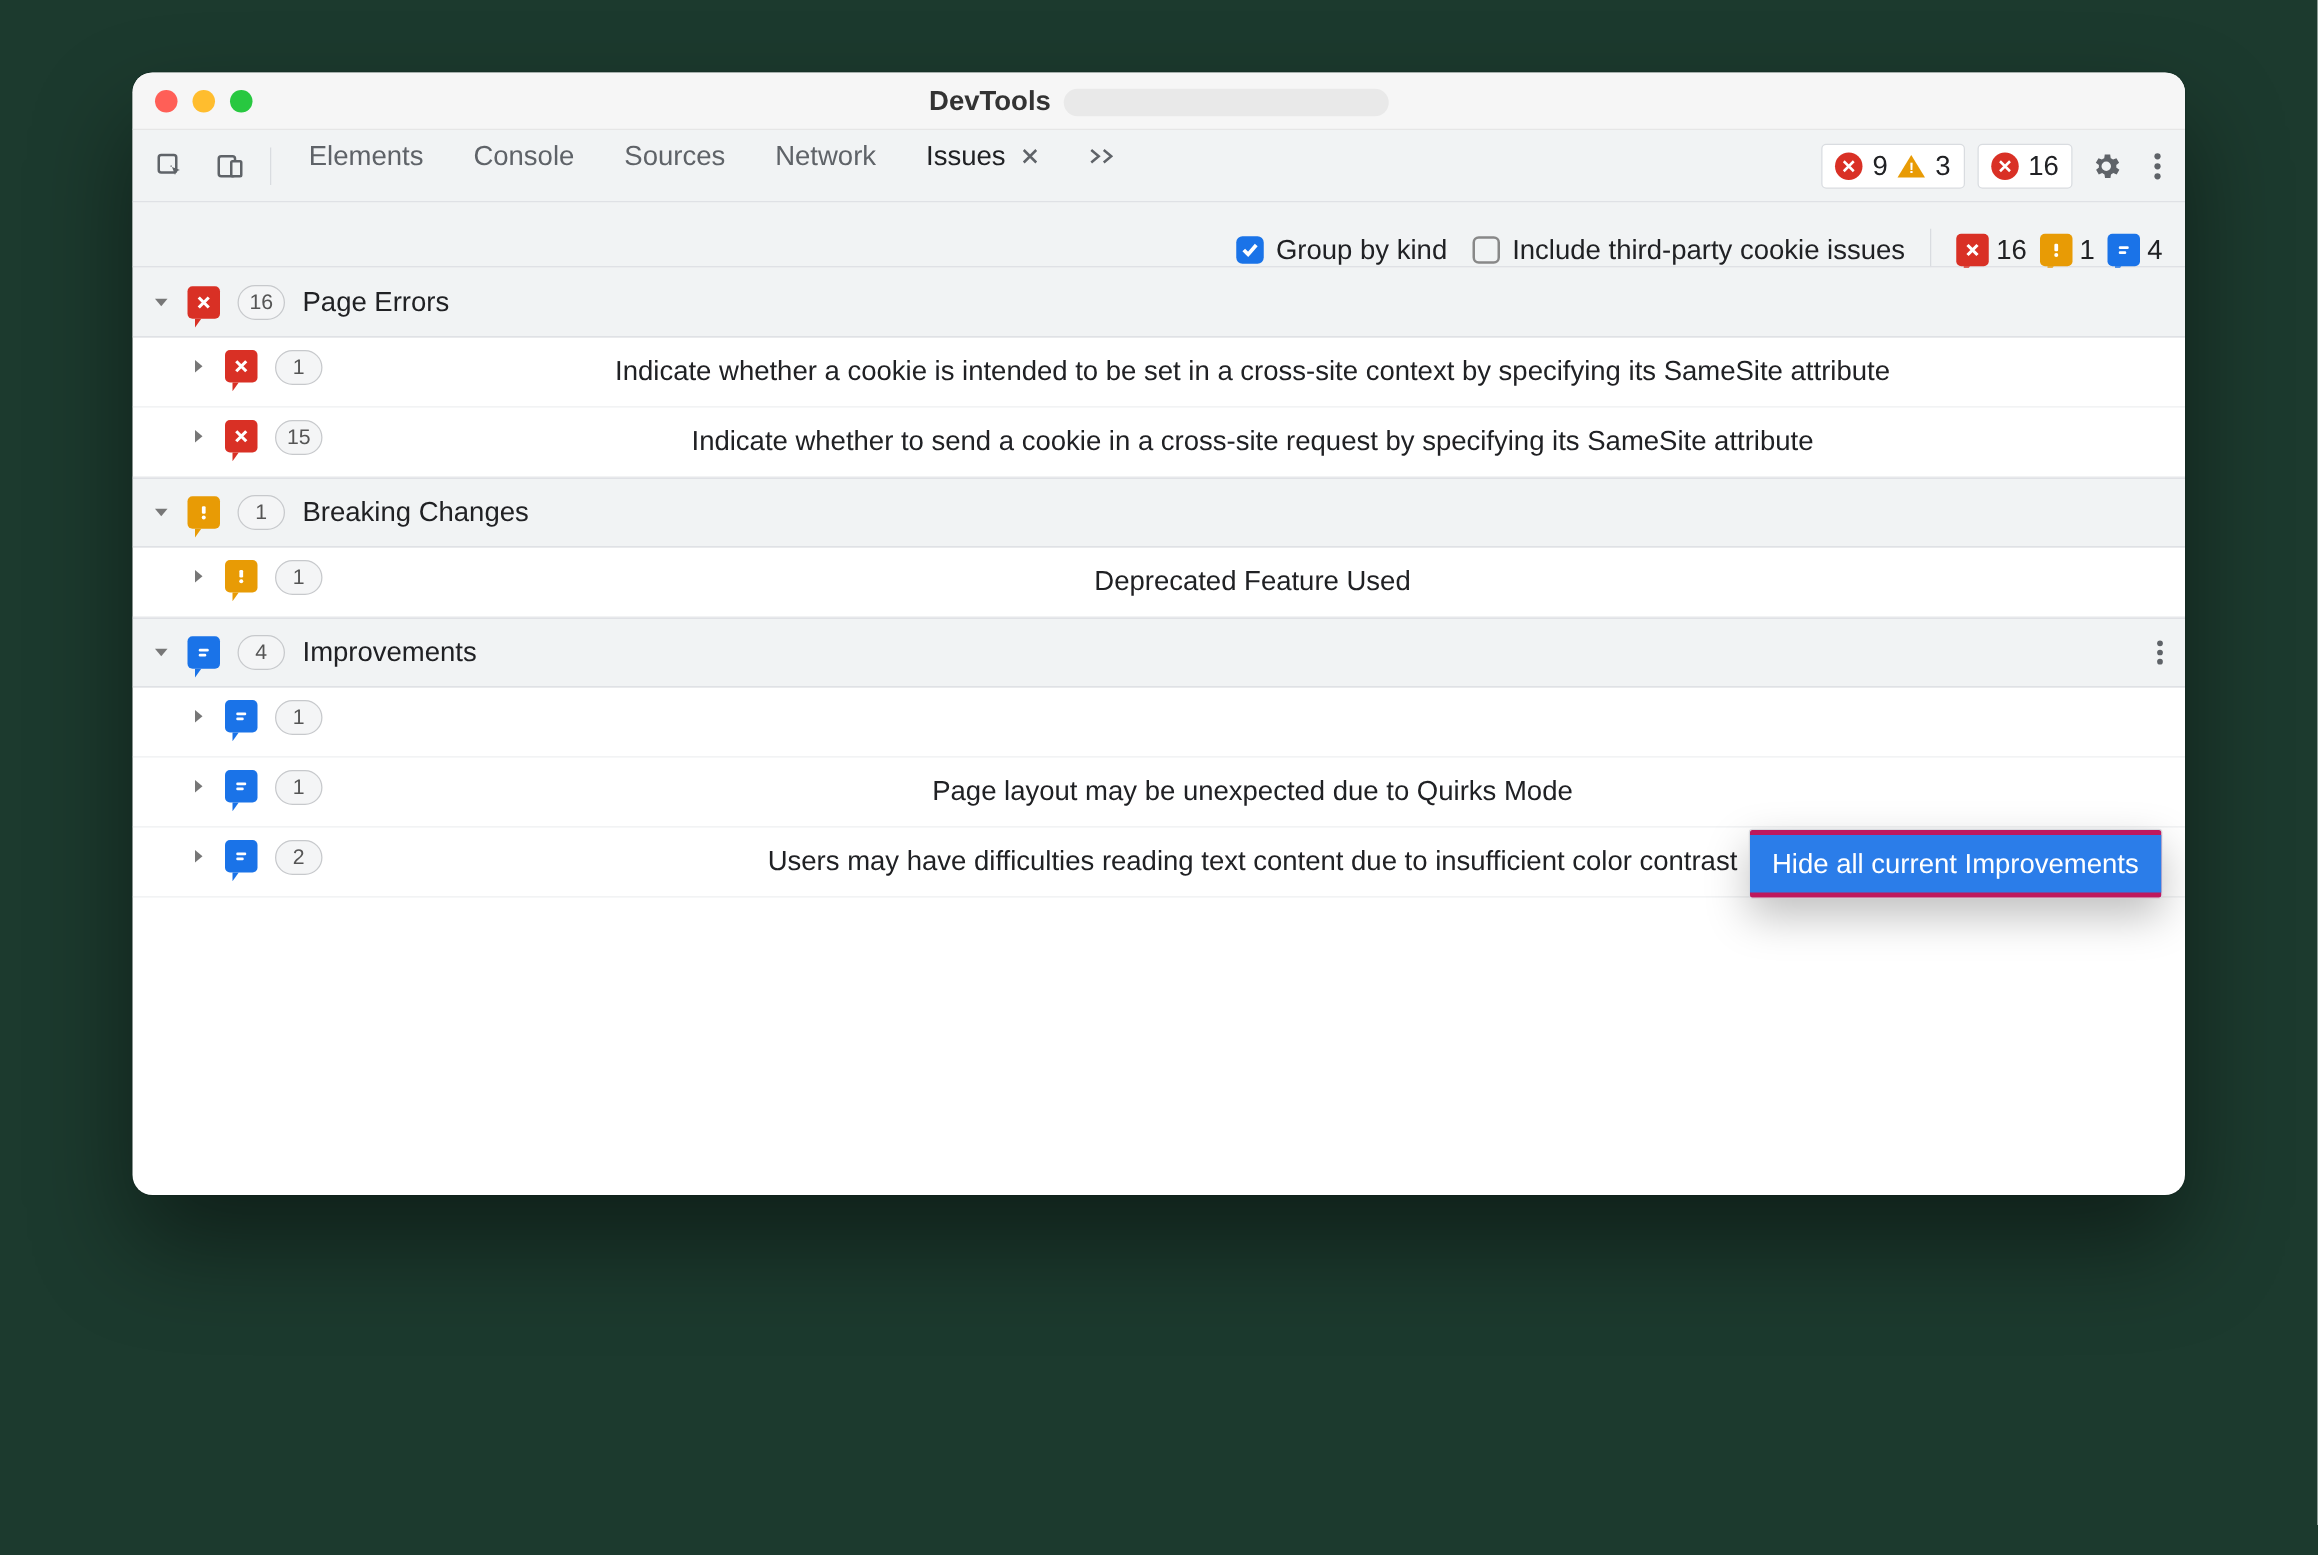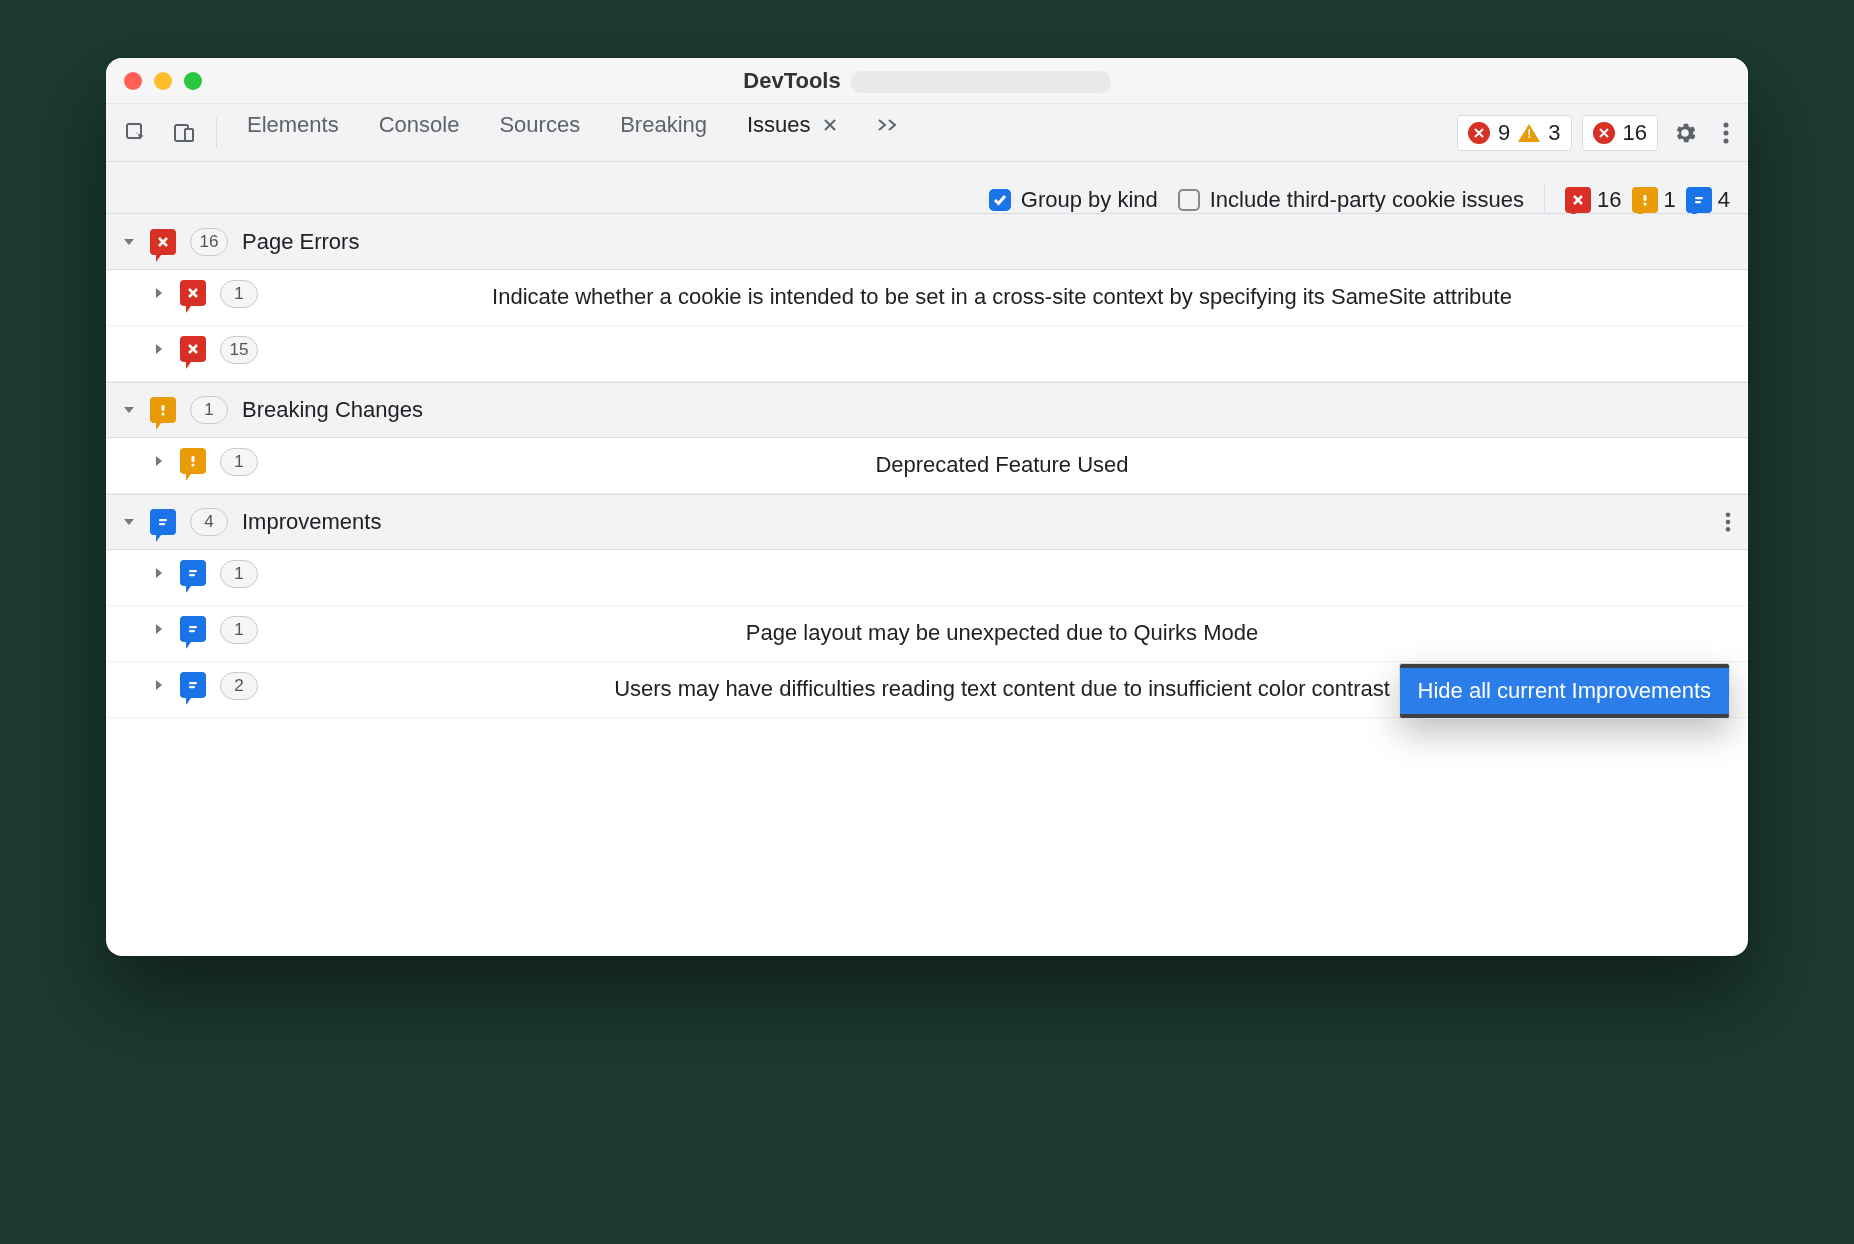--- a/index.html
+++ b/index.html
@@ -119,21 +119,21 @@
     min-height:56px;display:flex;align-items:flex-start;padding:10px 16px 10px 46px;gap:14px;
     border-bottom:1px solid #eef0f1;cursor:pointer;
   }
   .item-row .txt{flex:1;line-height:1.35;padding-top:2px;text-align:center;}
   .item-row .disclosure{margin-top:6px;}
 
   
   .ctxmenu{
     position:absolute;
     right:18px;top:449px;
-    background:#404040;border:1px solid var(--border);border-radius:3px;
+    background:#be185d;border:1px solid var(--border);border-radius:3px;
     box-shadow:0 14px 34px rgba(0,0,0,.25);
     padding:4px 0;
     z-index:10;
   }
   .ctxitem{
     padding:10px 18px;background:#2b7de9;color:#fff;white-space:nowrap;cursor:pointer;
   }
 
   
   .sq{width:26px;height:26px;border-radius:4px;position:relative;display:inline-block;}
@@ -179,21 +179,21 @@
             <rect x="3" y="4" width="13" height="16" rx="2"></rect>
             <rect x="13" y="8" width="8" height="12" rx="1" fill="#f1f3f4"></rect>
           </svg>
       </span>
       <span class="divider"></span>
 
       <div class="tabs">
         <div class="tab">Elements</div>
         <div class="tab">Console</div>
         <div class="tab">Sources</div>
-        <div class="tab">Breaking</div>
+        <div class="tab">Network</div>
         <div class="tab active">
           <span>Issues</span>
           <span class="close">
             <svg width="14" height="14" viewBox="0 0 14 14" stroke="#5f6368" stroke-width="2">
                 <path d="M2 2l10 10M12 2L2 12"></path>
               </svg>
           </span>
         </div>
         <div class="tab">
           <svg width="22" height="14" viewBox="0 0 22 14" stroke="#5f6368" stroke-width="2" fill="none">
@@ -318,20 +318,21 @@
             <svg width="14" height="14" viewBox="0 0 14 14" fill="#777">
               <path d="M4 2l6 5-6 5z"></path>
             </svg>
           </span>
         <span class="sq red icon">
             <svg width="16" height="16" viewBox="0 0 16 16" stroke="#fff" stroke-width="2.5">
               <path d="M4 4l8 8M12 4l-8 8"></path>
             </svg>
           </span>
         <span class="count-oval">15</span>
+        <span class="txt">Indicate whether to send a cookie in a cross-site request by specifying its SameSite attribute</span>
       </div>
 
       <div class="grp-header">
         <span class="disclosure">
             <svg width="14" height="14" viewBox="0 0 14 14" fill="#777">
               <path d="M2 4l5 6 5-6z"></path>
             </svg>
           </span>
         <span class="sq yel icon">
             <svg width="16" height="16" viewBox="0 0 16 16" fill="#fff">

